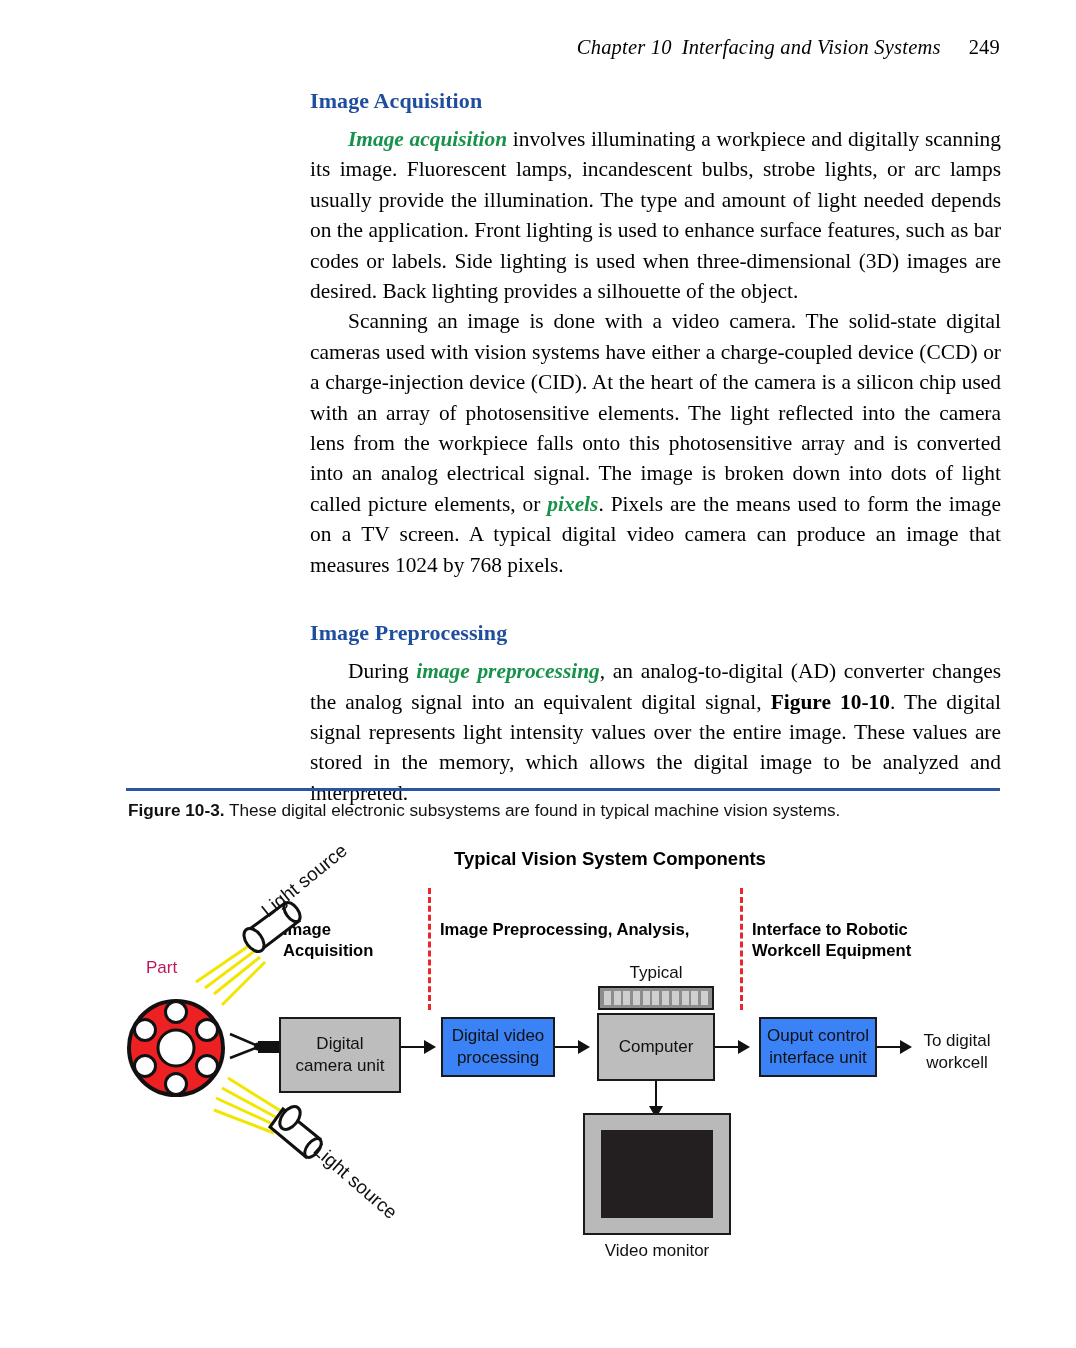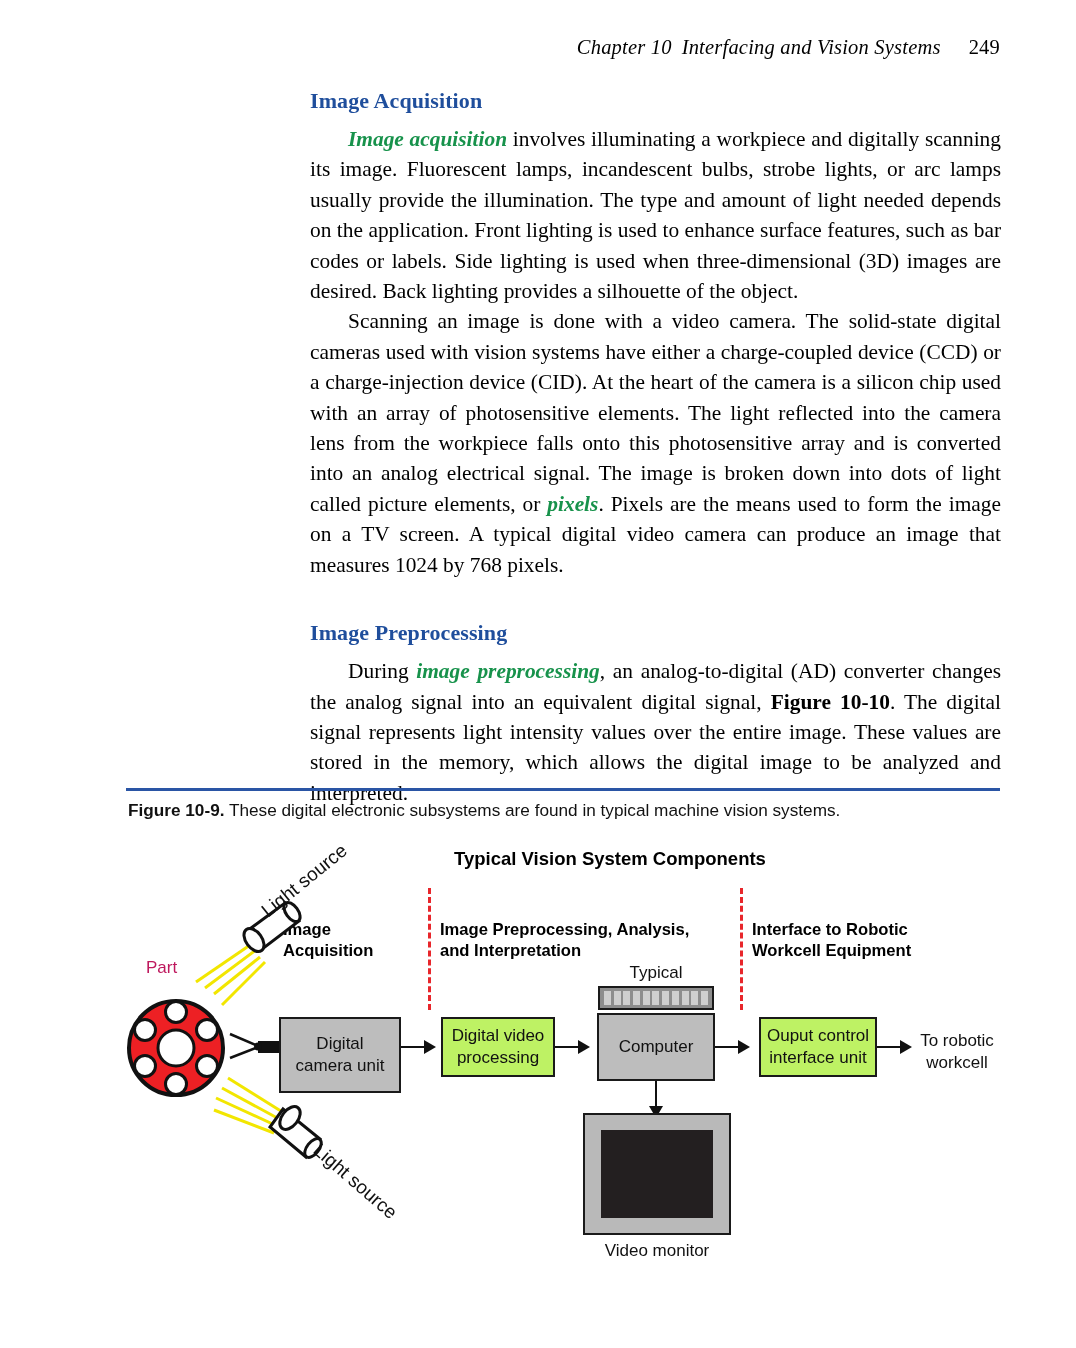--- a/index.html
+++ b/index.html
@@ -135,21 +135,21 @@
     display: flex;
     align-items: center;
     justify-content: center;
     text-align: center;
     font-family: "Liberation Sans", sans-serif;
     font-size: 17px;
     line-height: 22px;
     color: #111;
   }
   .gray-box  { background: #bdbdbd; }
-  .lilac-box { background: #bef264; }
+  .lilac-box { background: #3b82f6; }
 
   #box-camera   { left: 279px; top: 1017px; width: 122px; height: 76px; }
   #box-dvp      { left: 441px; top: 1017px; width: 114px; height: 60px; }
   #box-computer { left: 597px; top: 1013px; width: 118px; height: 68px; }
   #box-output   { left: 759px; top: 1017px; width: 118px; height: 60px; }
 
   
   .arrow-line {
     position: absolute;
     background: #111;
@@ -287,31 +287,30 @@
 
   <p class="body-par"><span>Scanning an image is done with a video camera. The solid-state digital cameras used with vision systems have either a charge-coupled device (CCD) or a charge-injection device (CID). At the heart of the camera is a silicon chip used with an array of photosensitive elements. The light reflected into the camera lens from the workpiece falls onto this photosensitive array and is converted into an analog electrical signal. The image is broken down into dots of light called picture elements, or </span><span class="term">pixels</span><span>. Pixels are the means used to form the image on a TV screen. A typical digital video camera can produce an image that measures 1024 by 768 pixels.</span></p>
 
   <h2 class="section-head second">Image Preprocessing</h2>
 
   <p class="body-par"><span>During </span><span class="term">image preprocessing</span><span>, an analog-to-digital (AD) converter changes the analog signal into an equivalent digital signal, </span><span class="figref">Figure 10-10</span><span>. The digital signal represents light intensity values over the entire image. These values are stored in the memory, which allows the digital image to be analyzed and interpreted.</span></p>
 </div>
 
 <div class="figure-rule"></div>
 
-<div class="figure-caption"><span class="cap-label">Figure 10-9.</span><span> These digital electronic subsystems are found in typical machine vision systems.</span></div>
+<div class="figure-caption"><span class="cap-label">Figure 10-3.</span><span> These digital electronic subsystems are found in typical machine vision systems.</span></div>
 
 <div class="diagram-title">Typical Vision System Components</div>
 
 <div class="col-head" id="col-head-acq">
   <div>Image</div>
   <div>Acquisition</div>
 </div>
 <div class="col-head" id="col-head-proc">
   <div>Image Preprocessing, Analysis,</div>
-  <div>and Interpretation</div>
 </div>
 <div class="col-head" id="col-head-iface">
   <div>Interface to Robotic</div>
   <div>Workcell Equipment</div>
 </div>
 
 <div class="red-divider" id="divider-1"></div>
 <div class="red-divider" id="divider-2"></div>
 
 <div class="part-label">Part</div>
@@ -410,21 +409,21 @@
 <div class="arrow-line" id="arrow2-line"></div>
 <div class="arrow-head-r" id="arrow2-head"></div>
 <div class="arrow-line" id="arrow3-line"></div>
 <div class="arrow-head-r" id="arrow3-head"></div>
 <div class="arrow-line" id="arrow4-line"></div>
 <div class="arrow-head-r" id="arrow4-head"></div>
 <div class="arrow-line" id="arrow-down-line"></div>
 <div class="arrow-head-d" id="arrow-down-head"></div>
 
 <div class="to-workcell">
-  <div>To robotic</div>
+  <div>To digital</div>
   <div>workcell</div>
 </div>
 
 <div class="kb-label">Typical</div>
 <div class="keyboard">
   <div class="kb-row">
     <div class="kb-key"></div>
     <div class="kb-key"></div>
     <div class="kb-key"></div>
     <div class="kb-key"></div>

